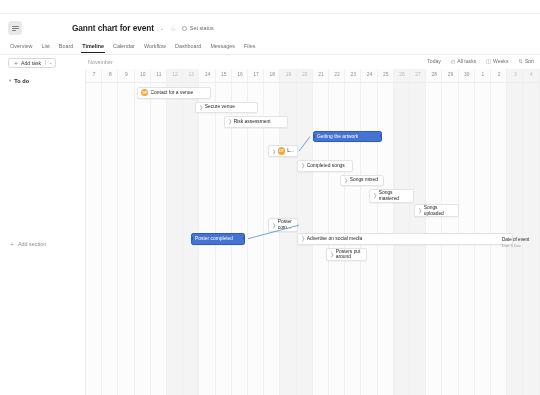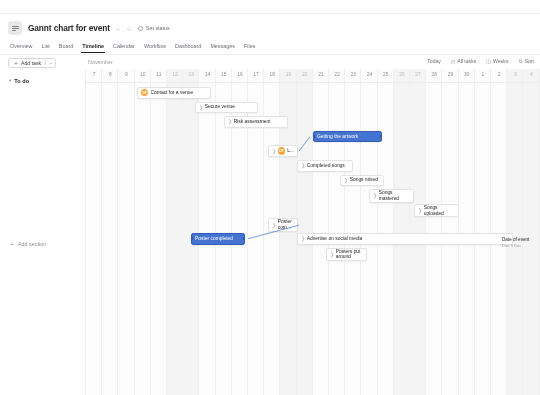--- a/index.html
+++ b/index.html
@@ -23,21 +23,21 @@
     width:14px; height:14px; border-radius:3.5px;
     background:#e8e8ea; position:relative; flex:0 0 auto;
   }
   .proj-icon i {
     position:absolute; left:3.5px; background:#7d7e84; height:1.2px; border-radius:1px;
   }
   .proj-icon i:nth-child(1){ top:4.6px; width:7px; }
   .proj-icon i:nth-child(2){ top:6.9px; width:7px; }
   .proj-icon i:nth-child(3){ top:9.2px; width:4px; }
 
-  .proj-title { font-size:8.3px; font-weight:bold; color:#1e1f21; letter-spacing:-0.1px; }
+  .proj-title { font-size:8.3px; font-weight:bold; color:#1e1f21; letter-spacing:-0.1px;margin-left:44px; }
   .chev { color:#8d8e92; font-size:5px; line-height:1; }
   .star { color:#a9aaae; font-size:7px; line-height:1; }
   .setstatus { display:flex; align-items:center; gap:2.5px; color:#6d6e76; font-size:5.4px; }
   .setstatus .ring {
     width:5px; height:5px; border:0.8px solid #a9aaae; border-radius:50%;
   }
 
   
   .tabs { display:flex; gap:9px; padding:5px 0 0 2px; align-items:flex-end; height:15px; }
   .tab { font-size:5.4px; color:#6d6e76; padding-bottom:4px; position:relative; white-space:nowrap; }

